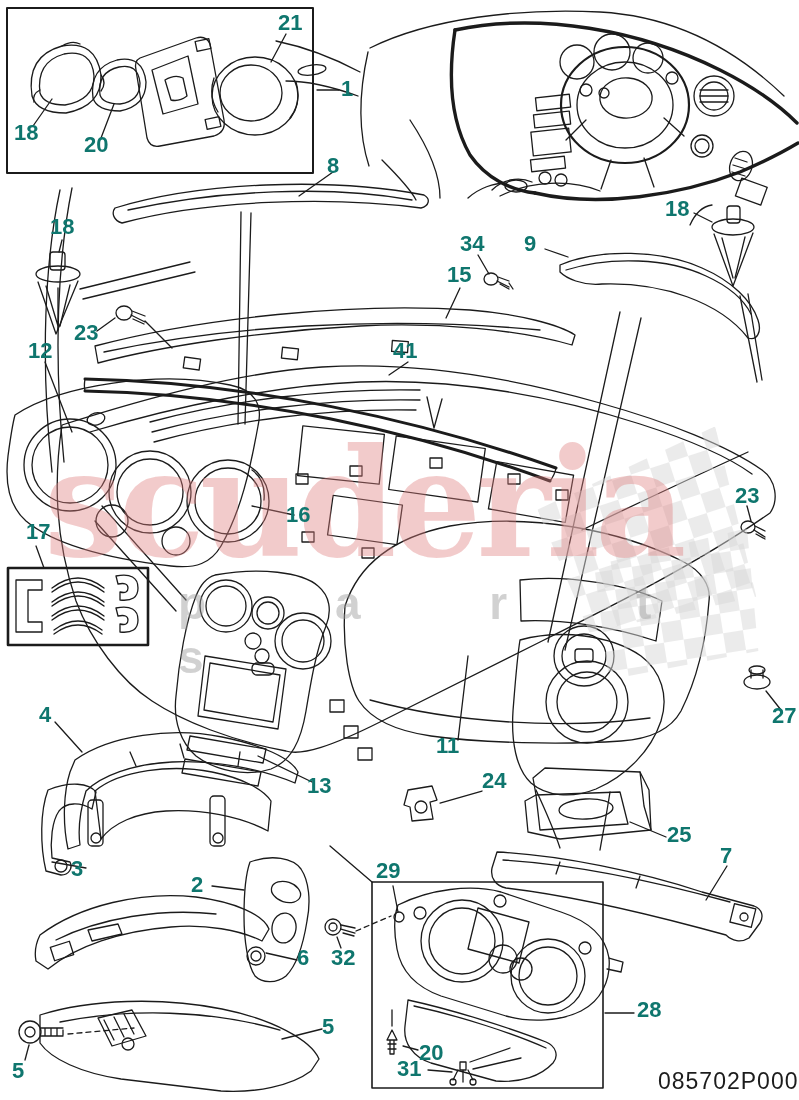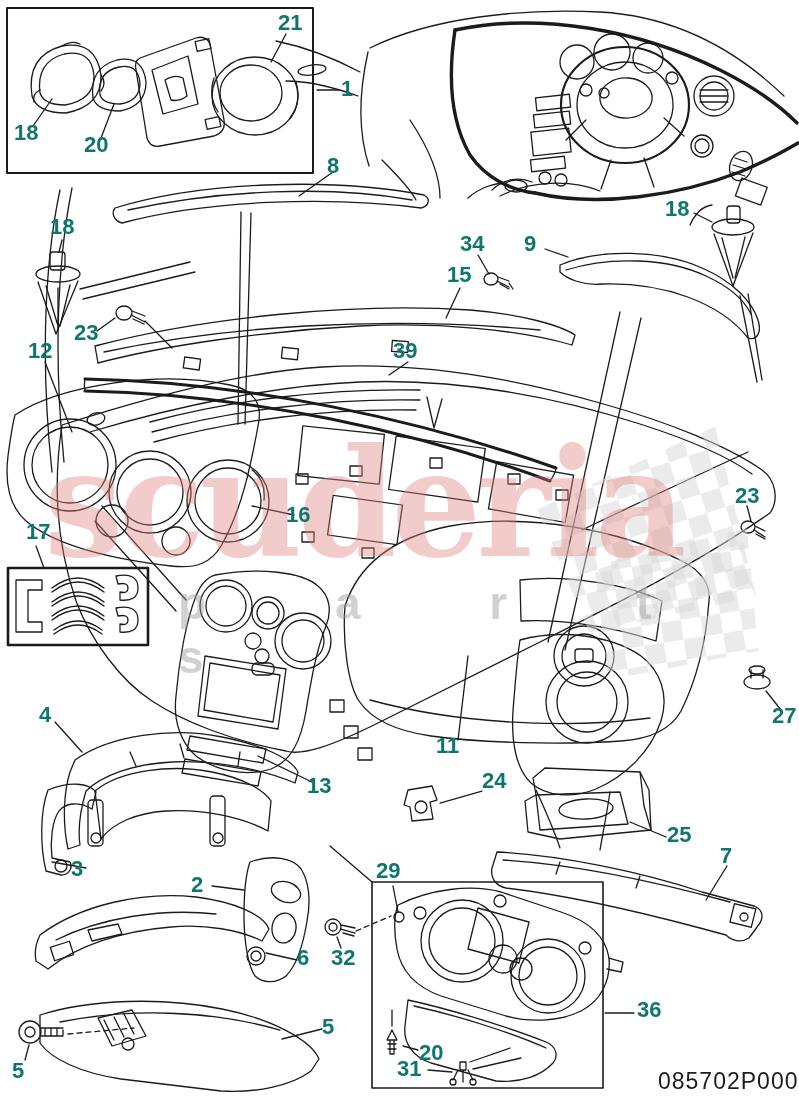--- a/index.html
+++ b/index.html
@@ -380,22 +380,22 @@
   <div class="callout" style="left:50px;top:216px">18</div>
   <div class="callout" style="left:665px;top:198px">18</div>
   <div class="callout" style="left:14px;top:122px">18</div>
   <div class="callout" style="left:84px;top:134px">20</div>
   <div class="callout" style="left:278px;top:12px">21</div>
   <div class="callout" style="left:460px;top:233px">34</div>
   <div class="callout" style="left:74px;top:322px">23</div>
   <div class="callout" style="left:735px;top:485px">23</div>
   <div class="callout" style="left:482px;top:770px">24</div>
   <div class="callout" style="left:667px;top:824px">25</div>
-  <div class="callout" style="left:393px;top:340px">39</div>
+  <div class="callout" style="left:393px;top:340px">41</div>
   <div class="callout" style="left:772px;top:705px">27</div>
-  <div class="callout" style="left:637px;top:999px">36</div>
+  <div class="callout" style="left:637px;top:999px">28</div>
   <div class="callout" style="left:376px;top:860px">29</div>
   <div class="callout" style="left:419px;top:1042px">20</div>
   <div class="callout" style="left:397px;top:1058px">31</div>
   <div class="callout" style="left:331px;top:947px">32</div>
 
   <div id="drawing-number">085702P0002</div>
 </div>
 
 </body></html>

